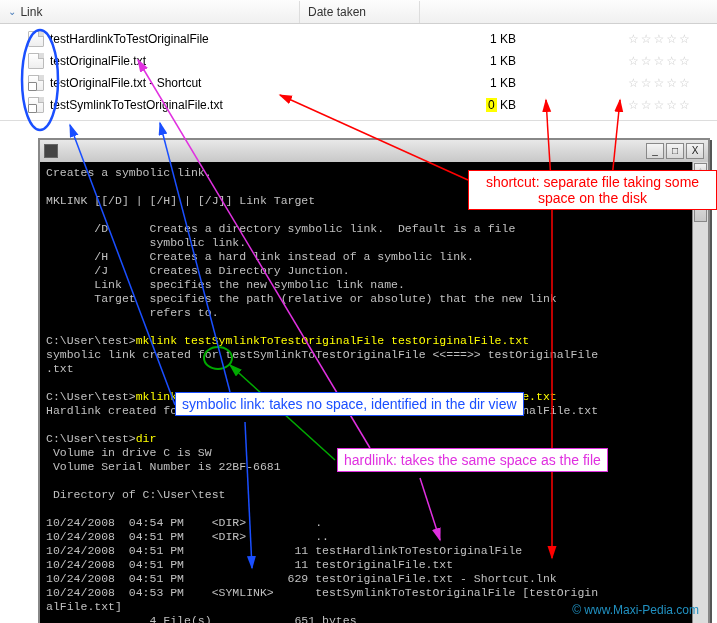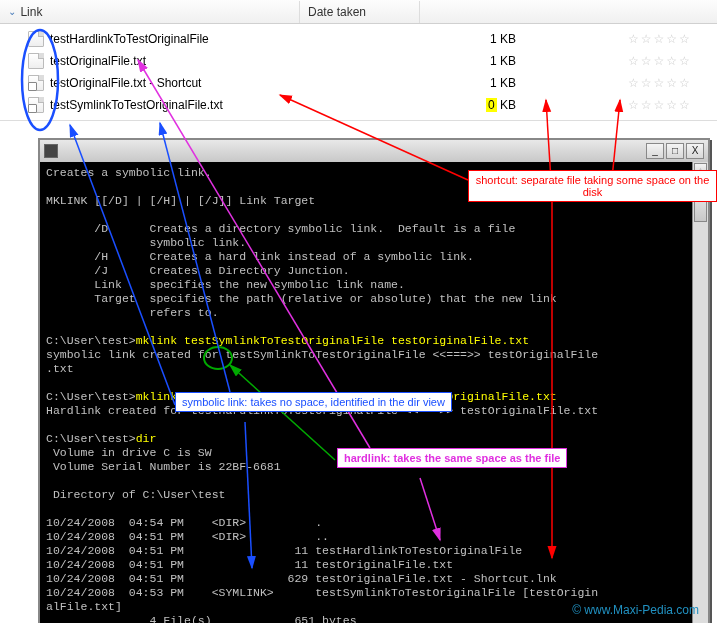--- a/index.html
+++ b/index.html
@@ -32,21 +32,21 @@
 .cmd-title .ico { width:14px; height:14px; background:#444; border:1px solid #666; margin-right:6px; }
 .cmd-btns { margin-left:auto; display:flex; }
 .cmd-btn { width:18px; height:16px; border:1px solid #888; background:linear-gradient(#f4f4f4,#d8d8d8); margin-left:2px; text-align:center; font-size:10px; line-height:14px; font-family: Arial;}
 .cmd-body { background:#000; color:#c0c0c0; font-family: "Lucida Console","Courier New",monospace; font-size:11.5px; line-height:14px; padding:4px 6px 8px 6px; white-space:pre; overflow:hidden; position:relative; }
 .y { color:#ffff00; }
 .scrollbar { position:absolute; right:0; top:0; bottom:0; width:16px; background:#ddd; border-left:1px solid #888; }
 .scroll-thumb { position:absolute; top:20px; left:1px; right:1px; height:40px; background:linear-gradient(#f4f4f4,#c8c8c8); border:1px solid #888; }
 .scroll-arrow { position:absolute; left:1px; right:1px; height:16px; background:linear-gradient(#f4f4f4,#c8c8c8); border:1px solid #888; text-align:center; font-size:9px; line-height:14px; }
 .scroll-arrow.up { top:1px; }
 
-.annot { position:absolute; border:1.5px solid; padding:3px 6px; background:#fff; font-size:11px; color:#222; z-index:50; }
+.annot { position:absolute; border:1.5px solid; padding:3px 6px; background:#fff; font-size:14px; color:#222; z-index:50; }
 .annot.red { border-color:#ff0000; color:#ff0000; }
 .annot.blue { border-color:#1a4fff; color:#1a4fff; }
 .annot.mag { border-color:#e030e0; color:#e030e0; }
 .watermark { position:absolute; right:18px; bottom:6px; color:#2090c0; font-size:12px; z-index:60; font-family: Arial; }
 
 svg.overlay { position:absolute; left:0; top:0; width:717px; height:623px; pointer-events:none; z-index:40; }
 </style>
 </head>
 <body>
 
@@ -109,21 +109,21 @@
       <div class="scroll-thumb"></div>
       
     </div>
   </div>
 </div>
 
 <div class="annot red" style="left:468px; top:170px; text-align:center;">shortcut: separate file taking
 some space on the disk</div>
 <div class="annot blue" style="left:175px; top:392px; text-align:center;">symbolic link: takes no space,
 identified in the dir view</div>
-<div class="annot mag" style="left:337px; top:448px; text-align:center;font-weight:bold;">hardlink: takes the same
+<div class="annot mag" style="left:337px; top:448px; text-align:center;">hardlink: takes the same
 space as the file</div>
 
 <svg class="overlay">
   <defs>
     <marker id="ar" markerWidth="10" markerHeight="10" refX="8" refY="3" orient="auto">
         <path d="M0,0 L9,3 L0,6 z" fill="#ff0000"></path>
       </marker>
     <marker id="ab" markerWidth="10" markerHeight="10" refX="8" refY="3" orient="auto">
         <path d="M0,0 L9,3 L0,6 z" fill="#1a4fff"></path>
       </marker>

